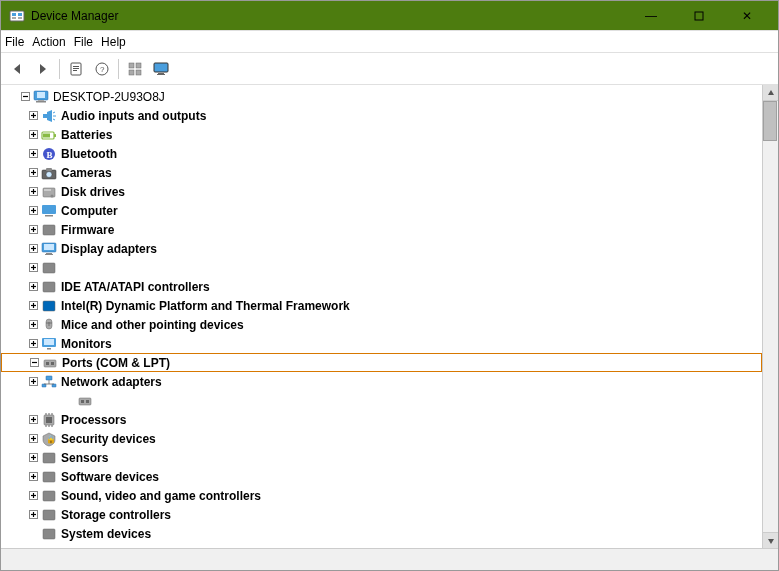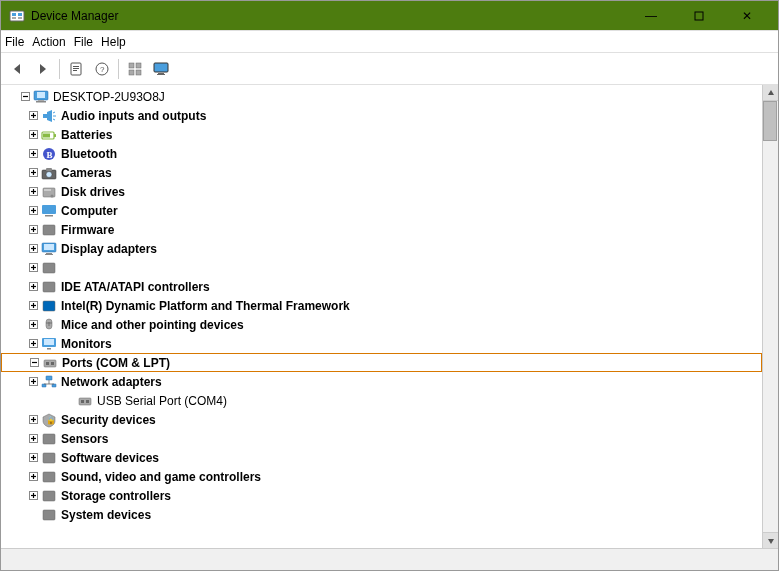--- a/index.html
+++ b/index.html
@@ -509,21 +509,42 @@
         </div>
         <div class="tree-item level-3">
           <div class="expand-btn" style="margin-left: 12px;"></div>
           <div class="tree-icon">
             <svg width="16" height="16" viewBox="0 0 16 16">
               <rect x="2" y="5" width="12" height="7" rx="1" fill="#aaa" stroke="#666" stroke-width="0.5"></rect>
               <rect x="4" y="7" width="3" height="3" fill="#666"></rect>
               <rect x="9" y="7" width="3" height="3" fill="#666"></rect>
             </svg>
           </div>
-          <span class="item-label">USB Serial Port (COM4)</span>
+        </div>
+        <div class="tree-item level-2">
+          <div class="expand-btn">
+            <svg width="9" height="9" viewBox="0 0 9 9">
+              <rect x="0.5" y="0.5" width="8" height="8" fill="#fff" stroke="#888"></rect>
+              <line x1="2" y1="4.5" x2="7" y2="4.5" stroke="#000" stroke-width="1.2"></line>
+              <line x1="4.5" y1="2" x2="4.5" y2="7" stroke="#000" stroke-width="1.2"></line>
+            </svg>
+          </div>
+          <div class="tree-icon">
+            <svg width="16" height="16" viewBox="0 0 16 16">
+              <rect x="3" y="3" width="10" height="10" rx="1" fill="#aaa" stroke="#666" stroke-width="0.5"></rect>
+              <rect x="5" y="5" width="6" height="6" fill="#666"></rect>
+              <line x1="5" y1="1" x2="5" y2="3" stroke="#666" stroke-width="1"></line>
+              <line x1="8" y1="1" x2="8" y2="3" stroke="#666" stroke-width="1"></line>
+              <line x1="11" y1="1" x2="11" y2="3" stroke="#666" stroke-width="1"></line>
+              <line x1="5" y1="13" x2="5" y2="15" stroke="#666" stroke-width="1"></line>
+              <line x1="8" y1="13" x2="8" y2="15" stroke="#666" stroke-width="1"></line>
+              <line x1="11" y1="13" x2="11" y2="15" stroke="#666" stroke-width="1"></line>
+            </svg>
+          </div>
+          <span class="item-label">Processors</span>
         </div>
         <div class="tree-item level-2">
           <div class="expand-btn">
             <svg width="9" height="9" viewBox="0 0 9 9">
               <rect x="0.5" y="0.5" width="8" height="8" fill="#fff" stroke="#888"></rect>
               <line x1="2" y1="4.5" x2="7" y2="4.5" stroke="#000" stroke-width="1.2"></line>
               <line x1="4.5" y1="2" x2="4.5" y2="7" stroke="#000" stroke-width="1.2"></line>
             </svg>
           </div>
           <div class="tree-icon">

